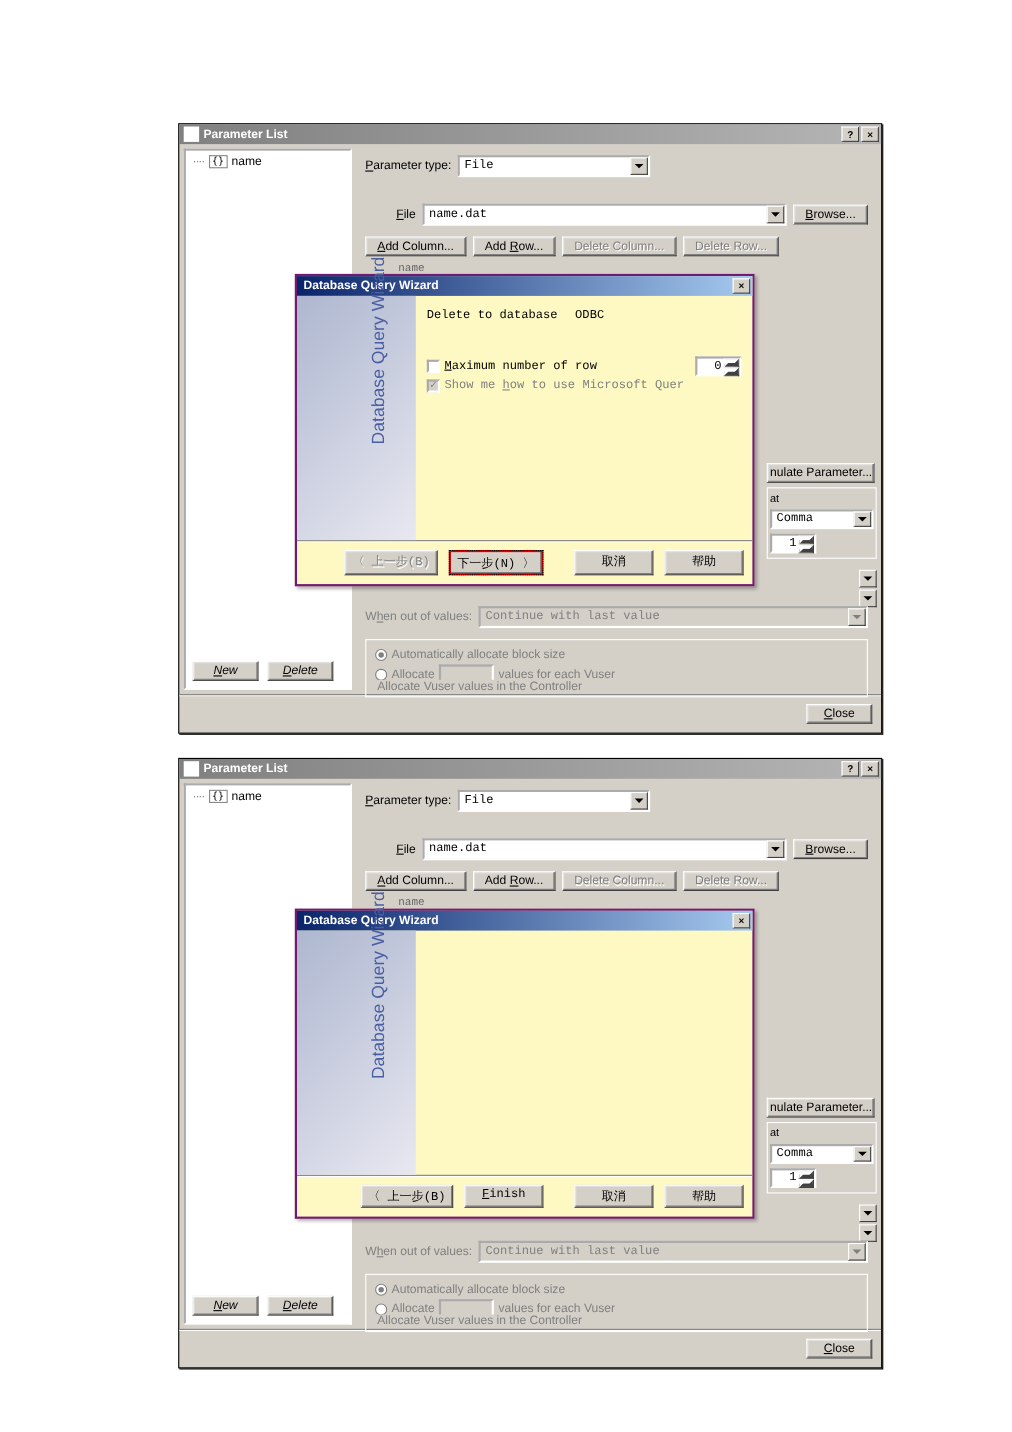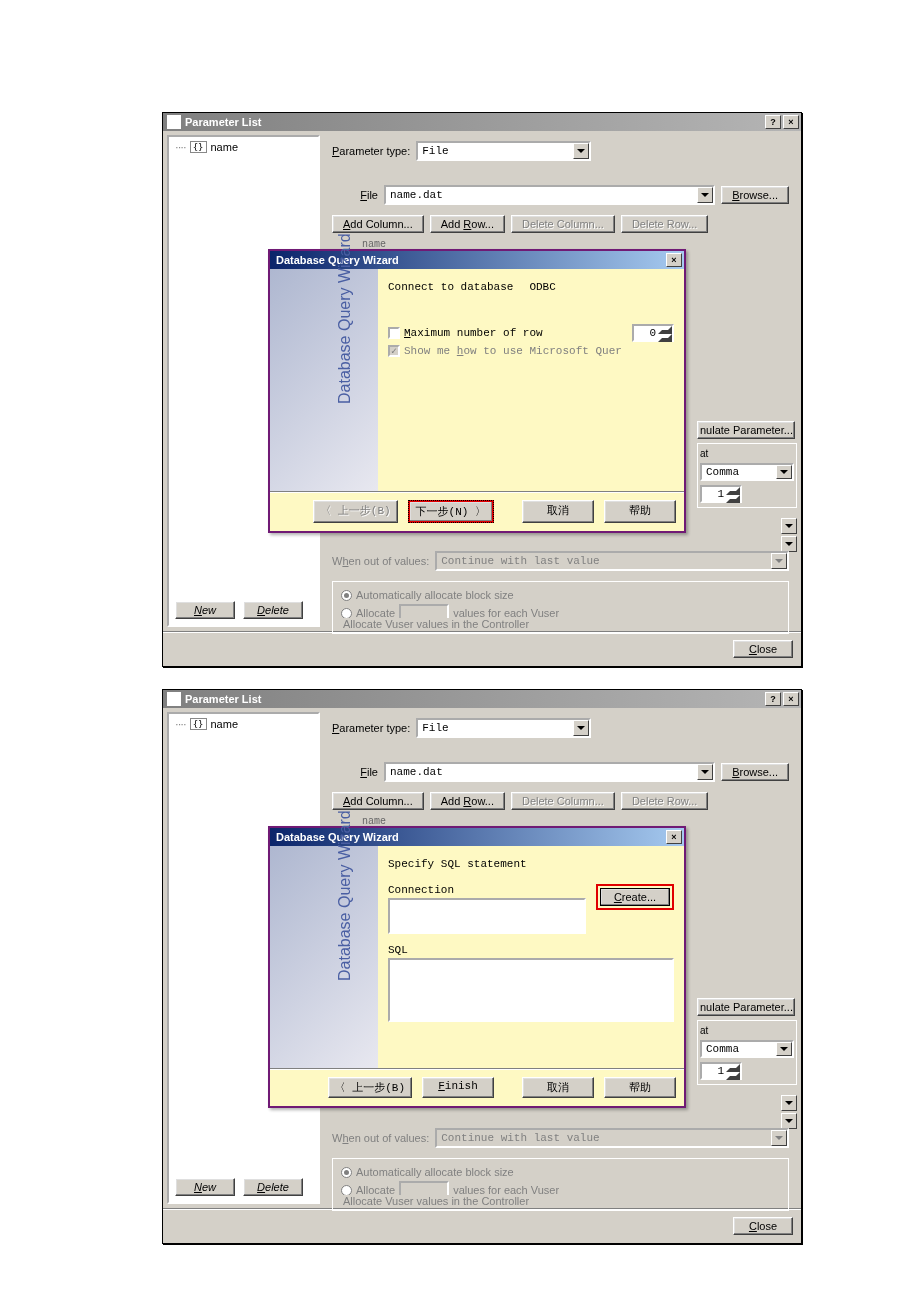--- a/index.html
+++ b/index.html
@@ -484,21 +484,21 @@
       <div class="wizard-titlebar">
         <span style="flex:1">Database Query Wizard</span>
         <div class="title-btn">×</div>
       </div>
       <div class="wizard-body">
         <div class="wizard-banner-area">
           <div class="wizard-banner-text">Database Query Wizard</div>
         </div>
         <div class="wizard-right">
           <div style="display:flex;gap:16px;">
-            <span>Connect to database</span>
+            <span>Delete to database</span>
             <span>ODBC</span>
           </div>
           <div style="height:28px"></div>
           <div class="radio-row">
             <span class="checkbox"></span>
             <span style="color:#000"><span class="underline">M</span>aximum number of row</span>
             <span style="flex:1"></span>
             <div class="spinner">
               <input value="0" readonly="" style="">
               <div class="spin-btns">
@@ -652,36 +652,20 @@
 
     <div class="wizard-dialog" style="top:136px;left:105px">
       <div class="wizard-titlebar">
         <span style="flex:1">Database Query Wizard</span>
         <div class="title-btn">×</div>
       </div>
       <div class="wizard-body">
         <div class="wizard-banner-area">
           <div class="wizard-banner-text">Database Query Wizard</div>
         </div>
-        <div class="wizard-right">
-          <div>Specify SQL statement</div>
-          <div style="height:14px"></div>
-          <div style="display:flex;align-items:flex-start;gap:10px">
-            <div style="flex:1">
-              <div>Connection</div>
-              <div class="textarea-box"></div>
-            </div>
-            <span class="red-box" style="padding:2px">
-              <div class="win-btn dotted-focus" style="min-width:70px;border:1px solid #000;"><span class="underline">C</span>reate...</div>
-            </span>
-          </div>
-          <div style="height:10px"></div>
-          <div>SQL</div>
-          <div class="textarea-box" style="height:64px"></div>
-        </div>
       </div>
       <div class="wizard-buttons">
         <div class="win-btn">〈 上一步(B)</div>
         <div class="win-btn"><span class="underline">F</span>inish</div>
         <div style="width:8px"></div>
         <div class="win-btn">取消</div>
         <div class="win-btn">帮助</div>
       </div>
     </div>
   </div>

